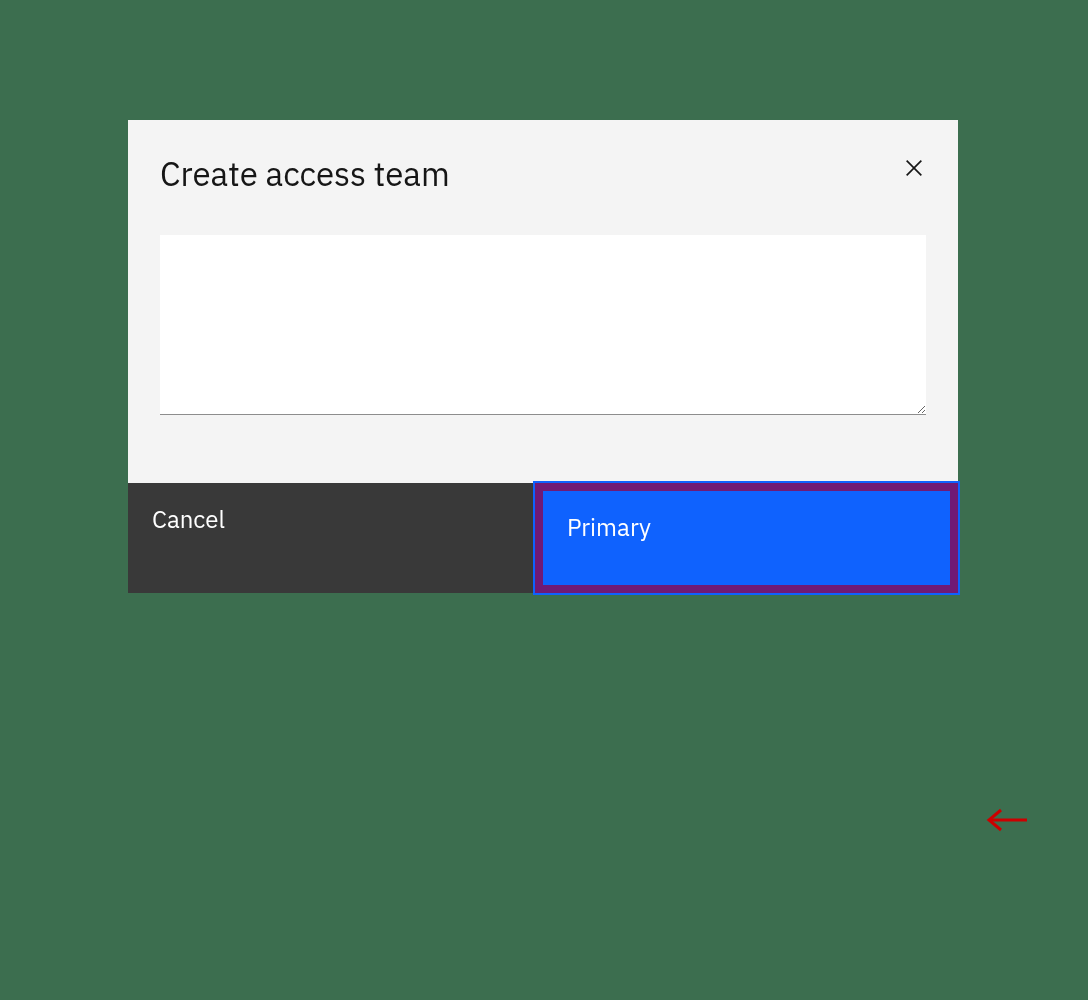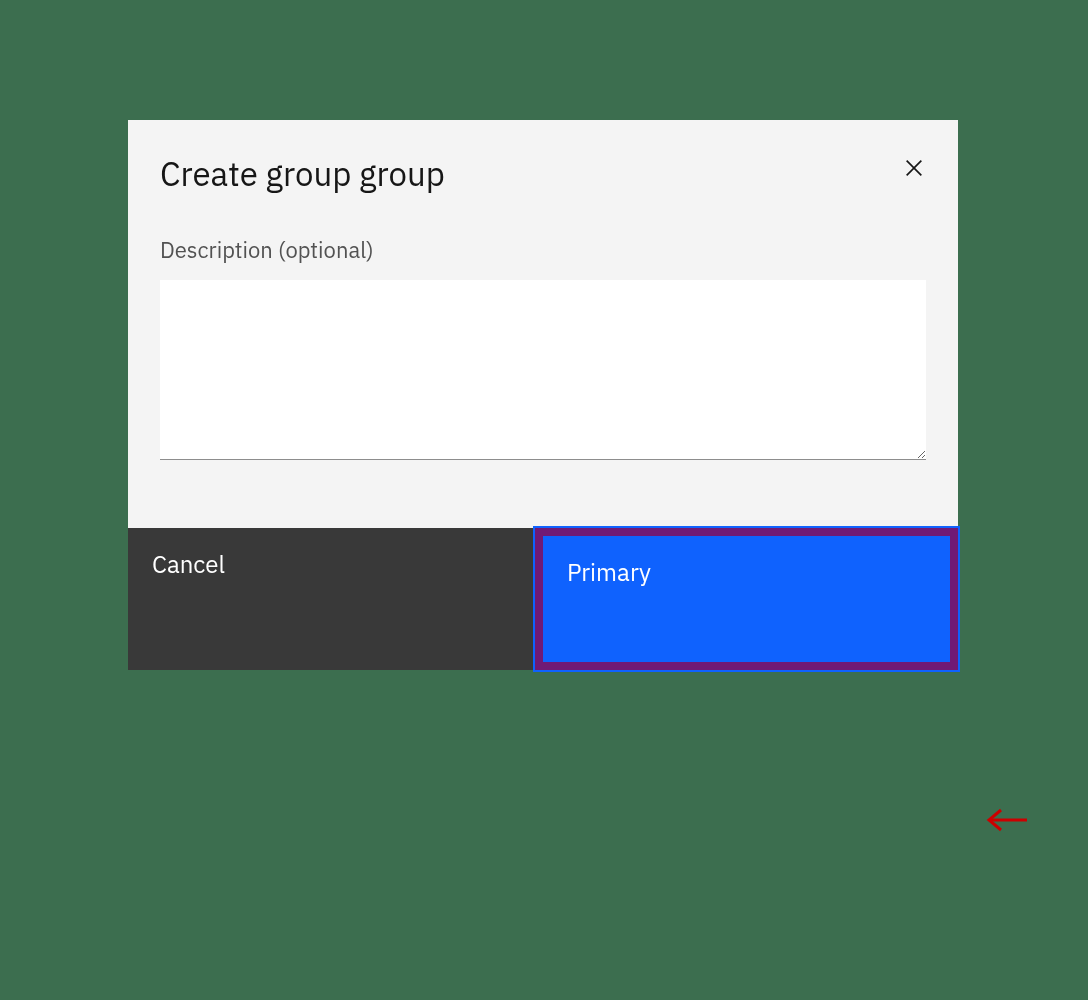--- a/index.html
+++ b/index.html
@@ -89,21 +89,21 @@
       color: #161616;
       outline: none;
       resize: vertical;
     }
     .modal-footer {
       display: flex;
       width: 100%;
     }
     .btn {
       flex: 1;
-      height: 142px;
+      height: 110px;
       border: none;
       font-size: 24px;
       font-family: inherit;
       text-align: left;
       padding: 20px 14px 0 24px;
       cursor: pointer;
       display: flex;
       align-items: flex-start;
     }
     .btn-secondary {
@@ -125,33 +125,32 @@
     .arrow-annotation svg {
       width: 44px;
       height: 28px;
     }
   </style>
 </head>
 <body>
 
 <div class="modal">
   <div class="modal-header">
-    <h1 class="modal-title">Create group group</h1>
+    <h1 class="modal-title">Create access team</h1>
     <div class="close-btn">
       <svg viewBox="0 0 24 24" fill="none" stroke="#161616" stroke-width="1.8">
         <line x1="4" y1="4" x2="20" y2="20"></line>
         <line x1="20" y1="4" x2="4" y2="20"></line>
       </svg>
     </div>
   </div>
 
   <div class="modal-body">
 
     <div class="form-group">
-      <label class="form-label">Description (optional)</label>
       <textarea class="textarea-input" style=""></textarea>
     </div>
   </div>
 
   <div class="modal-footer">
     <button class="btn btn-secondary">Cancel</button>
     <button class="btn btn-primary">Primary</button>
   </div>
 </div>
 

